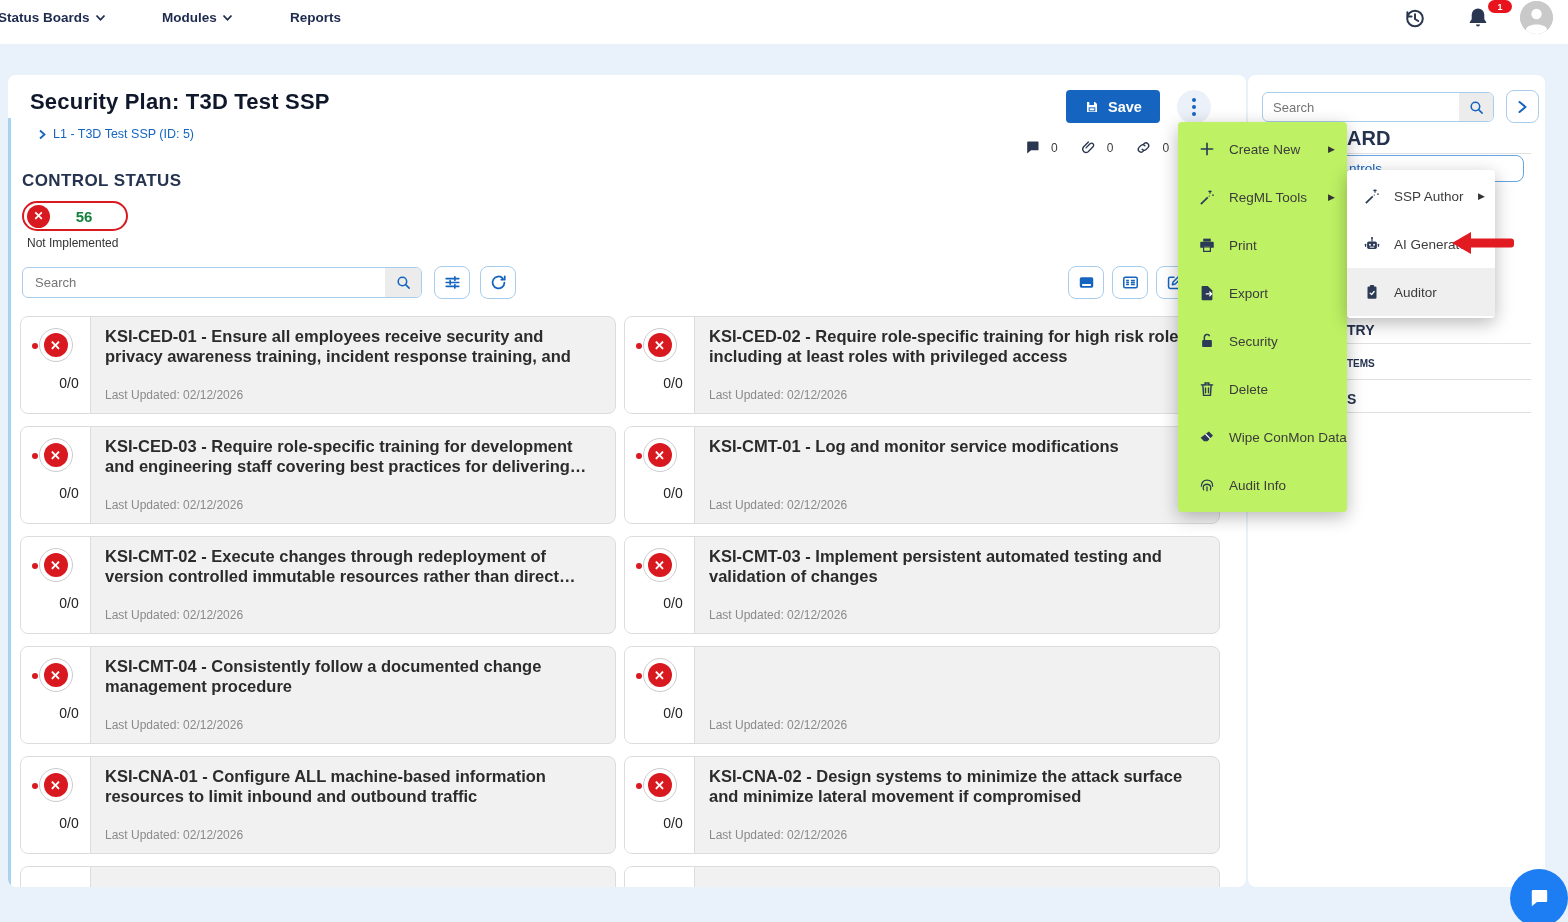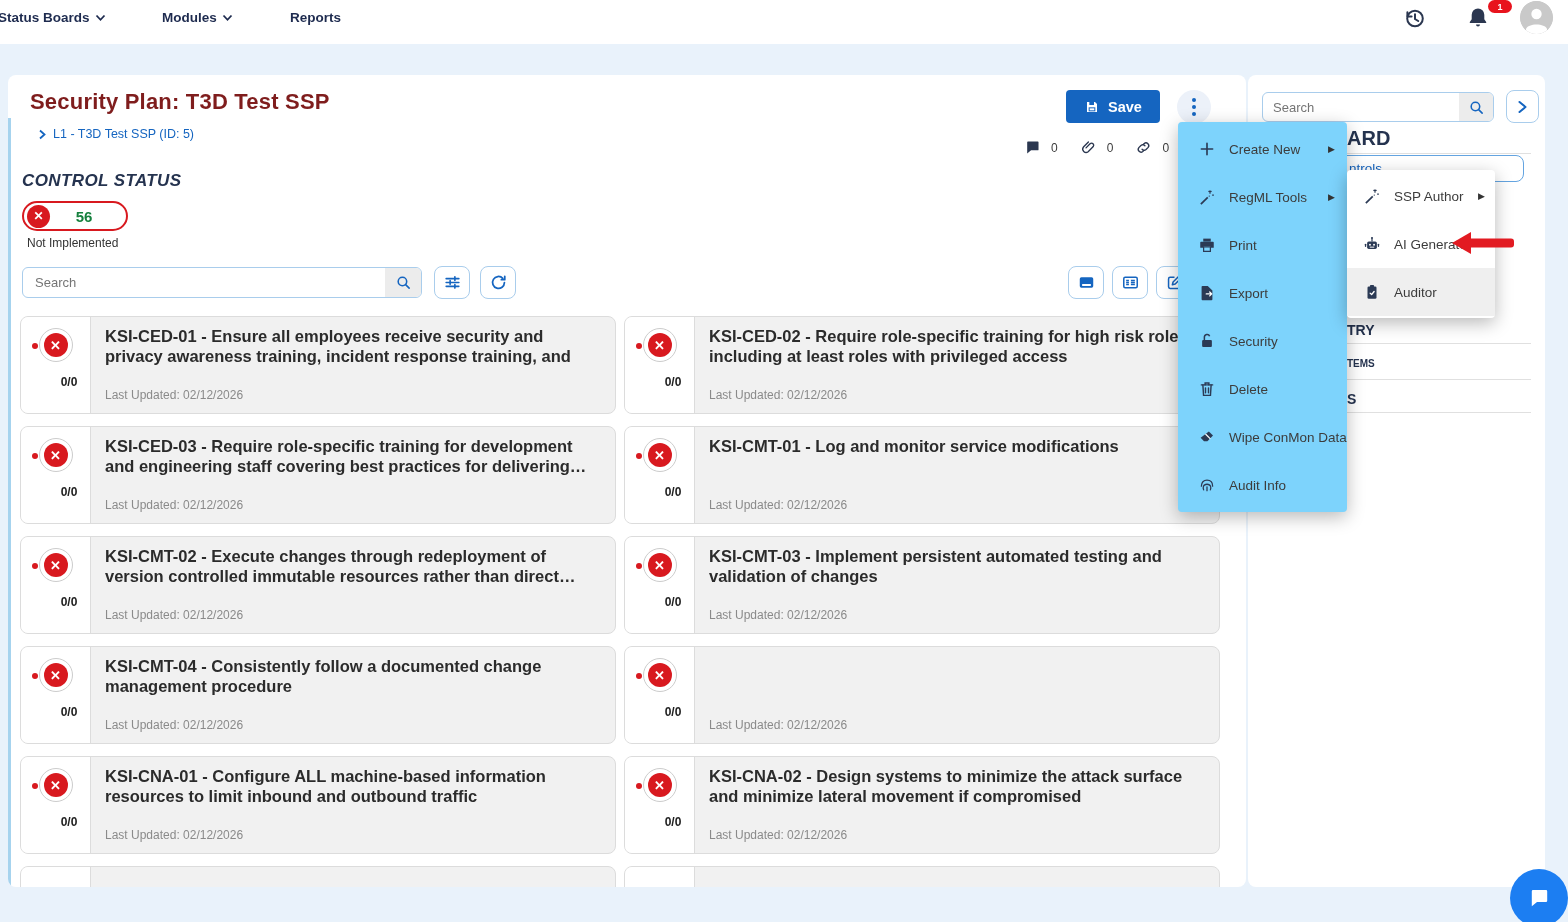--- a/index.html
+++ b/index.html
@@ -22,37 +22,37 @@
            align-items:center; justify-content:center; padding:0 4px; }
   .avatar { position:absolute; left:1520px; top:1px; width:33px; height:33px; border-radius:50%;
             background:#c9c9c9; overflow:hidden; }
 
   
   .main-panel { position:absolute; left:8px; top:75px; width:1238px; height:812px;
                 background:#fff; border-radius:8px; overflow:hidden; }
   .main-panel::before { content:""; position:absolute; left:0; top:43px; bottom:0; width:3px;
                 background:#a6d3ee; }
   .page-title { position:absolute; left:22px; top:14px; font-size:22px; font-weight:bold;
-                color:#7f1d1d; letter-spacing:0.2px; }
+                color:#0f172a; letter-spacing:0.2px; }
   .breadcrumb { position:absolute; left:30px; top:52px; display:flex; align-items:center; gap:6px;
                 color:#1565c0; font-size:12.5px; cursor:pointer; }
   .save-btn { position:absolute; left:1058px; top:15px; width:94px; height:33px; background:#1565c0;
               border:none; border-radius:4px; color:#fff; font-size:14.5px; font-weight:bold;
               display:flex; align-items:center; justify-content:center; gap:8px; cursor:pointer;
               font-family:"Liberation Sans",sans-serif; }
   .kebab-btn { position:absolute; left:1169px; top:15px; width:34px; height:34px; border-radius:50%;
                background:#ecf1f9; border:none; display:flex; flex-direction:column; align-items:center;
                justify-content:center; gap:3px; cursor:pointer; }
   .kebab-btn i { width:4px; height:4px; border-radius:50%; background:#1565c0; }
   .counts-row { position:absolute; left:1016px; top:64px; display:flex; align-items:center; gap:10px;
                 color:#2b3750; }
   .counts-row .num { font-size:12px; color:#3c3c3c; margin-right:12px; }
 
   .cs-heading { position:absolute; left:14px; top:96px; font-size:17px; font-weight:bold;
-                color:#25334f; letter-spacing:0.4px;font-style:italic; }
+                color:#25334f; letter-spacing:0.4px; }
   .cs-pill { position:absolute; left:14px; top:126px; width:106px; height:30px; background:#fff;
              border:2px solid #d8191f; border-radius:16px; display:flex; align-items:center; }
   .cs-pill .x-circle { width:23px; height:23px; border-radius:50%; background:#d8191f; color:#fff;
              display:flex; align-items:center; justify-content:center; font-size:12px; font-weight:bold;
              margin-left:3px; }
   .cs-pill .cs-count { flex:1; text-align:center; font-size:15px; font-weight:bold; color:#15803d;
              margin-right:8px; }
   .cs-label { position:absolute; left:19px; top:161px; font-size:12px; color:#333; }
 
   
@@ -71,21 +71,21 @@
   .card { position:absolute; width:596px; height:98px; display:flex; border:1px solid #dcdcdc;
           border-radius:8px; overflow:hidden; background:#f1f1f1; cursor:pointer; }
   .card-left { width:70px; background:#fff; border-right:1px solid #dcdcdc; display:flex;
           flex-direction:column; align-items:center; padding-top:11px; position:relative; flex:none; }
   .status-outer { width:34px; height:34px; border:1px solid #ccc; border-radius:50%; background:#fff;
           display:flex; align-items:center; justify-content:center; }
   .status-x { width:24px; height:24px; border-radius:50%; background:#d8191f; color:#fff;
           display:flex; align-items:center; justify-content:center; font-weight:bold; font-size:13px; }
   .red-dot { position:absolute; left:11px; top:26px; width:6px; height:6px; border-radius:50%;
           background:#d8191f; }
-  .card-count { margin-top:13px; font-weight:bold; font-size:12px; color:#222;margin-left:27px; }
+  .card-count { margin-top:13px; font-weight:normal; font-size:14px; color:#222;margin-left:27px; }
   .card-body { flex:1; padding:9px 14px; position:relative; }
   .card-title { font-size:16.5px; font-weight:bold; color:#2b2b2b; line-height:20px; max-height:41px;
           overflow:hidden; }
   .card-updated { position:absolute; bottom:11px; left:14px; font-size:12px; color:#8a8a8a; }
   .card.partial { height:98px; }
 
   
   .sidebar { position:absolute; left:1248px; top:75px; width:297px; height:812px; background:#fff;
              border-radius:8px; overflow:hidden; }
   .sb-search { position:absolute; left:14px; top:17px; width:232px; height:30px;
@@ -96,21 +96,21 @@
   .sb-chevron { position:absolute; left:258px; top:15px; width:33px; height:33px; border:1px solid #a9cdec;
                border-radius:8px; background:#fff; color:#1565c0; display:flex; align-items:center;
                justify-content:center; cursor:pointer; }
   .sb-frag-head { position:absolute; font-weight:bold; color:#25334f; }
   .sb-divider { position:absolute; left:14px; width:269px; height:1px; background:#e0e0e0; }
   .sb-controls-input { position:absolute; left:16px; top:80px; width:260px; height:27px;
                border:1.5px solid #64a4e0; border-radius:8px; background:#fff; display:flex;
                align-items:center; color:#1565c0; font-size:13.5px; padding-left:84px; }
 
   
-  .menu { position:absolute; left:1178px; top:122px; width:169px; background:#7dd3fc; border-radius:4px;
+  .menu { position:absolute; left:1178px; top:122px; width:169px; background:#bef264; border-radius:4px;
           box-shadow:0 5px 18px rgba(0,0,0,0.28); padding:3px 0; z-index:40; }
   .menu-item { height:48px; display:flex; align-items:center; padding:0 12px 0 20px; gap:13px;
           cursor:pointer; }
   .menu-item .mi-icon { color:#2b3a55; display:flex; width:18px; justify-content:center; flex:none; }
   .menu-item .mi-label { font-size:13.5px; color:#3c3c3c; white-space:nowrap; }
   .menu-item .mi-arrow { margin-left:auto; font-size:9px; color:#333; }
 
   .submenu { position:absolute; left:1347px; top:170px; width:148px; background:#fff; border-radius:4px;
           box-shadow:0 5px 18px rgba(0,0,0,0.28); padding:2px 0; z-index:45; }
   .submenu .menu-item { padding:0 10px 0 16px; }

